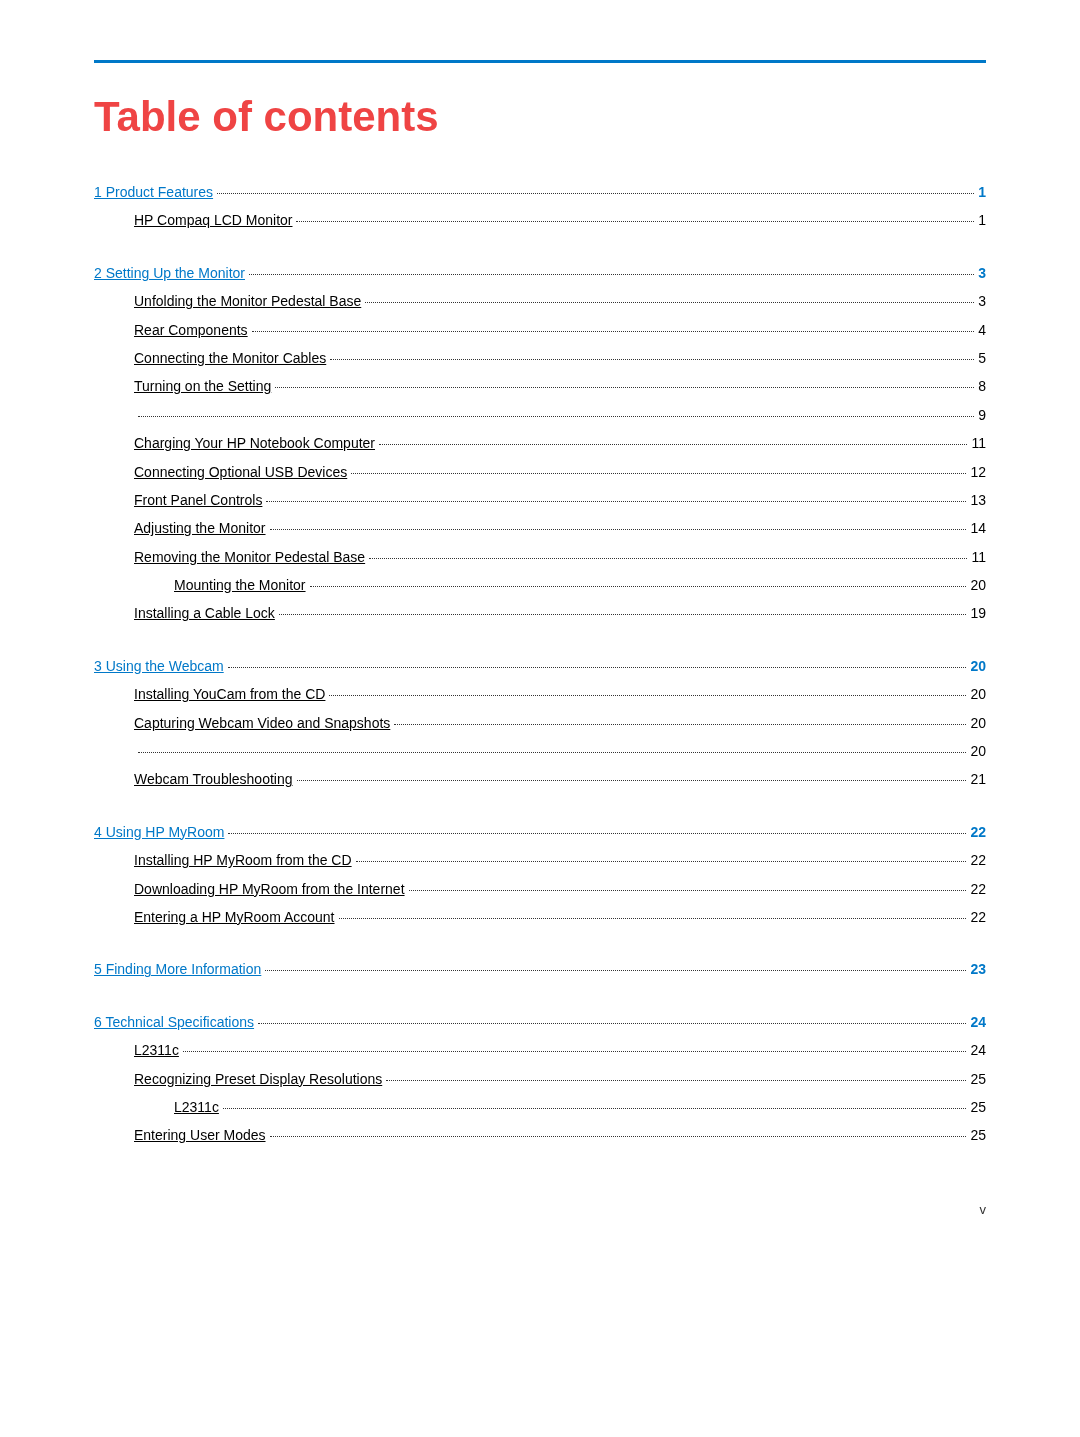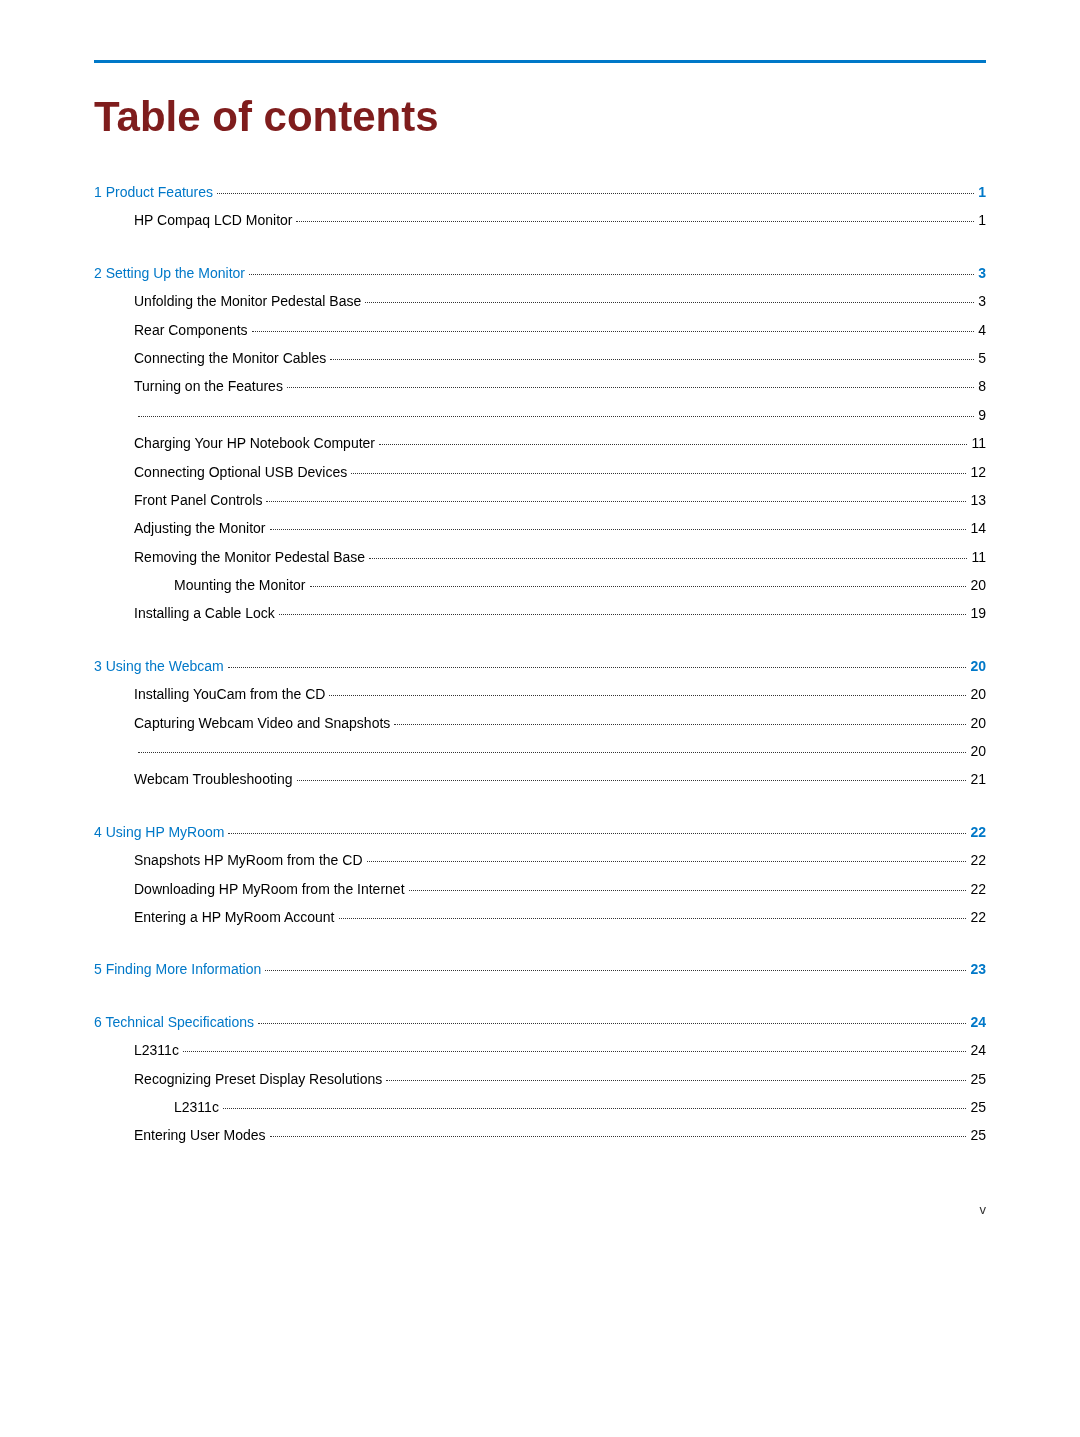--- a/index.html
+++ b/index.html
@@ -23,39 +23,40 @@
     }
 
     .top-border {
       border-top: 3px solid #0078c8;
       margin-bottom: 30px;
     }
 
     .page-title {
       font-size: 42px;
       font-weight: bold;
-      color: #7f1d1d;
+      color: #ef4444;
       margin-bottom: 40px;
     }
 
     .toc-section {
       margin-bottom: 30px;
     }
 
     .toc-entry {
       display: flex;
       align-items: baseline;
       margin-bottom: 6px;
       font-size: 14px;
       line-height: 1.6;
     }
 
     .toc-entry-text {
       white-space: nowrap;
       flex-shrink: 0;
+      text-decoration: underline;
     }
 
     .toc-entry-text.chapter-heading {
       color: #0078c8;
       font-weight: normal;
     }
 
     .toc-dots {
       flex: 1;
       border-bottom: 1px dotted #333;
@@ -127,21 +128,21 @@
           <span class="toc-entry-text">Rear Components</span>
           <span class="toc-dots"></span>
           <span class="toc-page">4</span>
         </div>
         <div class="toc-entry indent-1">
           <span class="toc-entry-text">Connecting the Monitor Cables</span>
           <span class="toc-dots"></span>
           <span class="toc-page">5</span>
         </div>
         <div class="toc-entry indent-1">
-          <span class="toc-entry-text">Turning on the Features</span>
+          <span class="toc-entry-text">Turning on the Setting</span>
           <span class="toc-dots"></span>
           <span class="toc-page">8</span>
         </div>
         <div class="toc-entry indent-1">
           <span class="toc-dots"></span>
           <span class="toc-page">9</span>
         </div>
         <div class="toc-entry indent-1">
           <span class="toc-entry-text">Charging Your HP Notebook Computer</span>
           <span class="toc-dots"></span>
@@ -204,21 +205,21 @@
           <span class="toc-page">21</span>
         </div>
       </div>
       <div class="toc-section">
         <div class="toc-entry">
           <span class="toc-entry-text chapter-heading">4  Using HP MyRoom</span>
           <span class="toc-dots"></span>
           <span class="toc-page chapter-heading">22</span>
         </div>
         <div class="toc-entry indent-1">
-          <span class="toc-entry-text">Snapshots HP MyRoom from the CD</span>
+          <span class="toc-entry-text">Installing HP MyRoom from the CD</span>
           <span class="toc-dots"></span>
           <span class="toc-page">22</span>
         </div>
         <div class="toc-entry indent-1">
           <span class="toc-entry-text">Downloading HP MyRoom from the Internet</span>
           <span class="toc-dots"></span>
           <span class="toc-page">22</span>
         </div>
         <div class="toc-entry indent-1">
           <span class="toc-entry-text">Entering a HP MyRoom Account</span>

